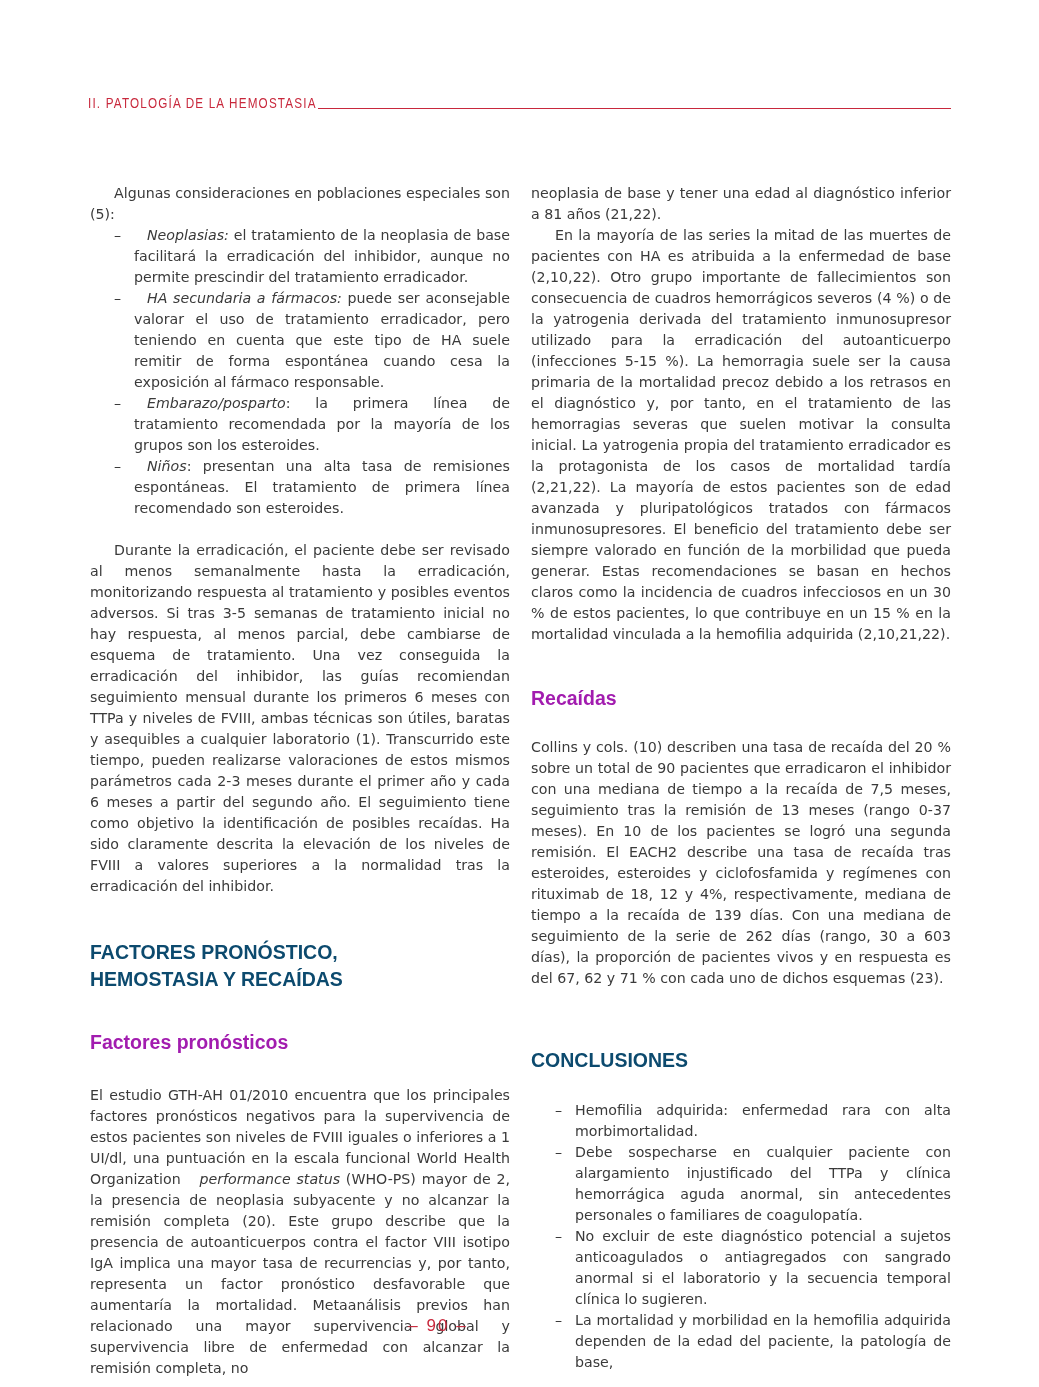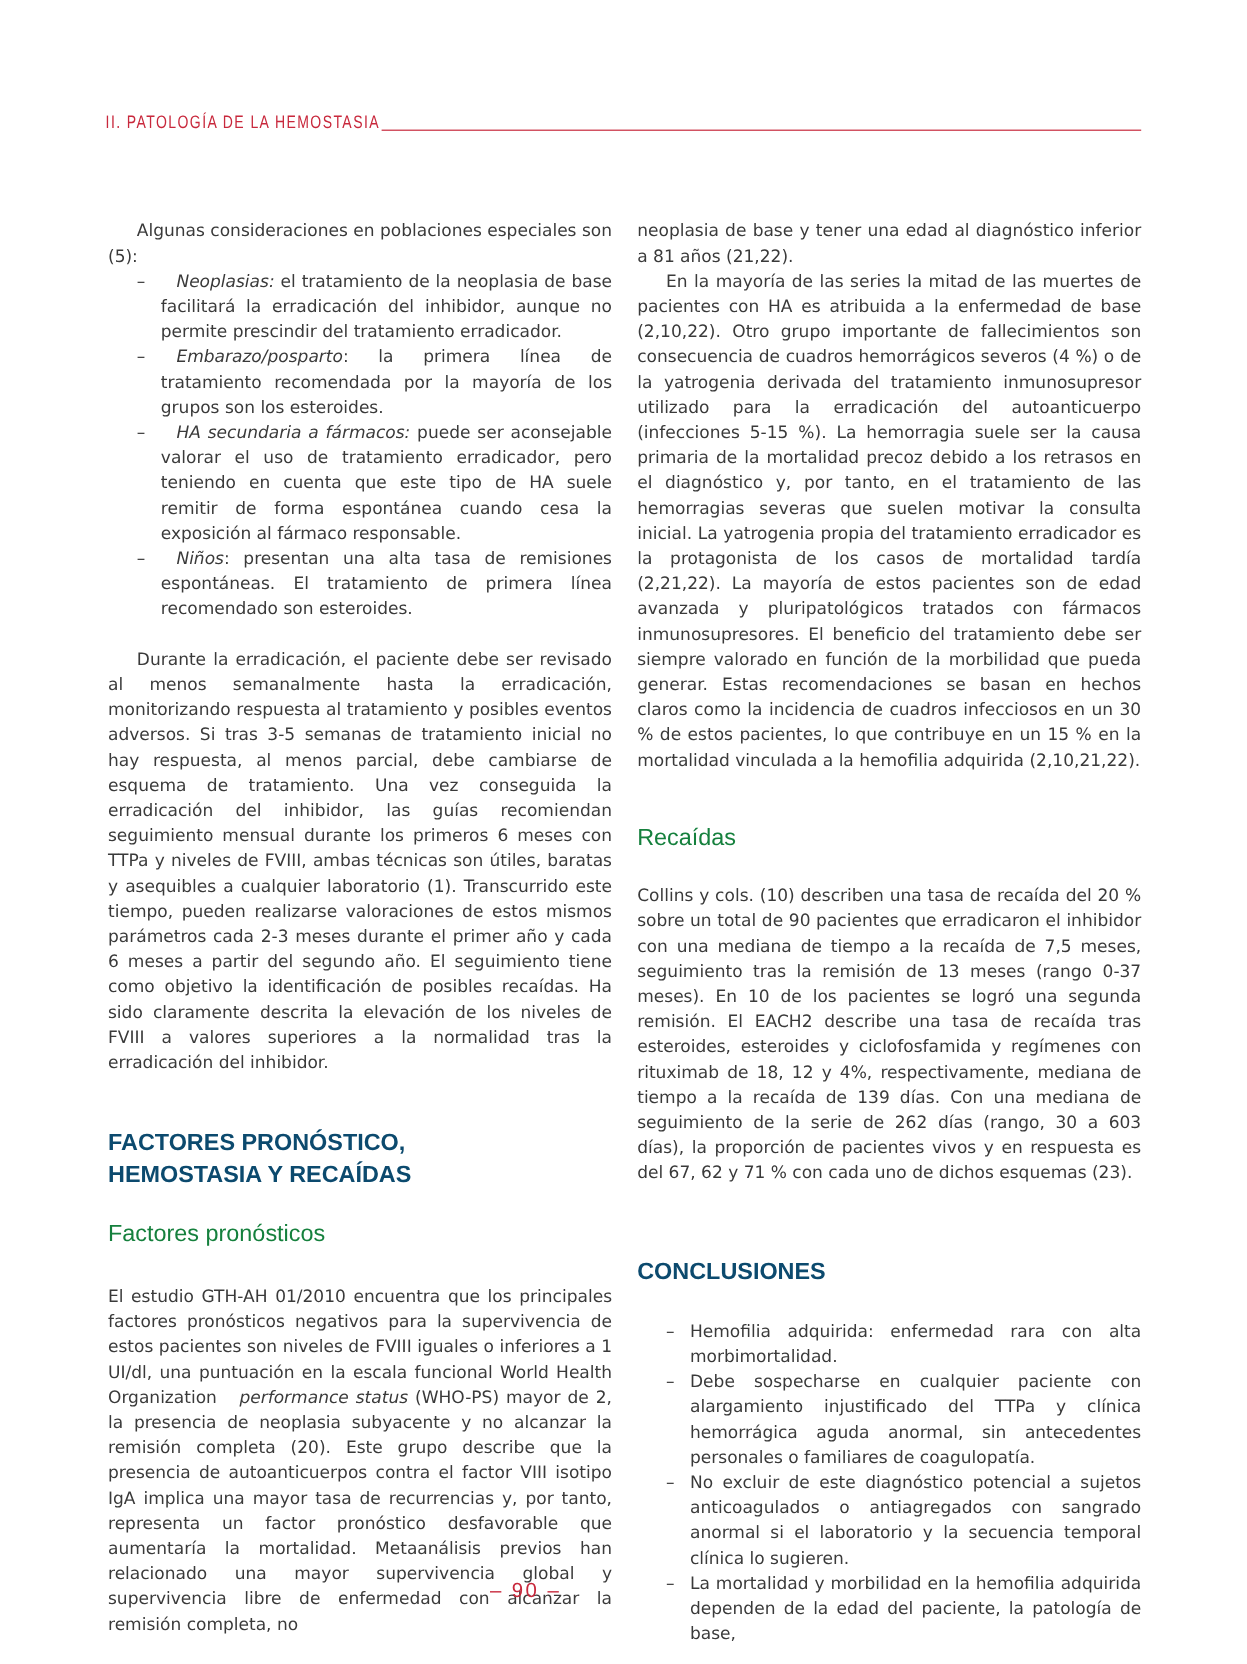--- a/index.html
+++ b/index.html
@@ -19,52 +19,52 @@
 
   p { margin: 0; }
   .indent { text-indent: 24px; }
   .list { list-style: none; margin: 0; padding: 0 0 0 24px; }
   .list li { position: relative; padding-left: 20px; }
   .list li::before { content: "\2013"; position: absolute; left: 0; top: 0; }
   em { font-style: italic; margin-left: 13px; }
 
   .h1 { font-family: "Liberation Sans", sans-serif; font-weight: bold; color: #0c4a6e;
         font-size: 19.5px; line-height: 27px; margin: 0; text-align: left; }
-  .h2 { font-family: "Liberation Sans", sans-serif; font-weight: normal; color: #15803d;
+  .h2 { font-family: "Liberation Sans", sans-serif; font-weight: bold; color: #a21caf;
         font-size: 19.5px; line-height: 26px; margin: 0; text-align: left; }
 
   .page-number { position: absolute; left: 0; width: 876px; top: 1316px; text-align: center;
         color: #c8283c; font-family: "Liberation Sans", sans-serif; font-size: 17px;
         letter-spacing: 2px; }
 </style>
 </head>
 <body>
 
 <div class="running-header">
   <span class="title">II. PATOLOGÍA DE LA HEMOSTASIA</span>
   <span class="rule"></span>
 </div>
 
 <div class="col col-left">
   <p class="indent">Algunas consideraciones en poblaciones especiales son (5):</p>
   <ul class="list">
     <li><em>Neoplasias:</em><span> el tratamiento de la neoplasia de base facilitará la erradicación del inhibidor, aunque no permite prescindir del tratamiento erradicador.</span></li>
+    <li><em>HA secundaria a fármacos:</em><span> puede ser aconsejable valorar el uso de tratamiento erradicador, pero teniendo en cuenta que este tipo de HA suele remitir de forma espontánea cuando cesa la exposición al fármaco responsable.</span></li>
     <li><em>Embarazo/posparto</em><span>: la primera línea de tratamiento recomendada por la mayoría de los grupos son los esteroides.</span></li>
-    <li><em>HA secundaria a fármacos:</em><span> puede ser aconsejable valorar el uso de tratamiento erradicador, pero teniendo en cuenta que este tipo de HA suele remitir de forma espontánea cuando cesa la exposición al fármaco responsable.</span></li>
     <li><em>Niños</em><span>: presentan una alta tasa de remisiones espontáneas. El tratamiento de primera línea recomendado son esteroides.</span></li>
   </ul>
 
   <p class="indent" style="margin-top:21px;">Durante la erradicación, el paciente debe ser revisado al menos semanalmente hasta la erradicación, monitorizando respuesta al tratamiento y posibles eventos adversos. Si tras 3-5 semanas de tratamiento inicial no hay respuesta, al menos parcial, debe cambiarse de esquema de tratamiento. Una vez conseguida la erradicación del inhibidor, las guías recomiendan seguimiento mensual durante los primeros 6 meses con TTPa y niveles de FVIII, ambas técnicas son útiles, baratas y asequibles a cualquier laboratorio (1). Transcurrido este tiempo, pueden realizarse valoraciones de estos mismos parámetros cada 2-3 meses durante el primer año y cada 6 meses a partir del segundo año. El seguimiento tiene como objetivo la identificación de posibles recaídas. Ha sido claramente descrita la elevación de los niveles de FVIII a valores superiores a la normalidad tras la erradicación del inhibidor.</p>
 
   <div style="margin-top:42px;">
     <div class="h1">FACTORES PRONÓSTICO,</div>
     <div class="h1">HEMOSTASIA Y RECAÍDAS</div>
   </div>
 
-  <div class="h2" style="margin-top:22px;">Factores pronósticos</div>
+  <div class="h2" style="margin-top:36px;">Factores pronósticos</div>
 
   <p style="margin-top:30px;"><span>El estudio GTH-AH 01/2010 encuentra que los principales factores pronósticos negativos para la supervivencia de estos pacientes son niveles de FVIII iguales o inferiores a 1 UI/dl, una puntuación en la escala funcional World Health Organization </span><em>performance status</em><span> (WHO-PS) mayor de 2, la presencia de neoplasia subyacente y no alcanzar la remisión completa (20). Este grupo describe que la presencia de autoanticuerpos contra el factor VIII isotipo IgA implica una mayor tasa de recurrencias y, por tanto, representa un factor pronóstico desfavorable que aumentaría la mortalidad. Metaanálisis previos han relacionado una mayor supervivencia global y supervivencia libre de enfermedad con alcanzar la remisión completa, no</span></p>
 </div>
 
 <div class="col col-right">
   <p>neoplasia de base y tener una edad al diagnóstico inferior a 81 años (21,22).</p>
   <p class="indent">En la mayoría de las series la mitad de las muertes de pacientes con HA es atribuida a la enfermedad de base (2,10,22). Otro grupo importante de fallecimientos son consecuencia de cuadros hemorrágicos severos (4 %) o de la yatrogenia derivada del tratamiento inmunosupresor utilizado para la erradicación del autoanticuerpo (infecciones 5-15 %). La hemorragia suele ser la causa primaria de la mortalidad precoz debido a los retrasos en el diagnóstico y, por tanto, en el tratamiento de las hemorragias severas que suelen motivar la consulta inicial. La yatrogenia propia del tratamiento erradicador es la protagonista de los casos de mortalidad tardía (2,21,22). La mayoría de estos pacientes son de edad avanzada y pluripatológicos tratados con fármacos inmunosupresores. El beneficio del tratamiento debe ser siempre valorado en función de la morbilidad que pueda generar. Estas recomendaciones se basan en hechos claros como la incidencia de cuadros infecciosos en un 30 % de estos pacientes, lo que contribuye en un 15 % en la mortalidad vinculada a la hemofilia adquirida (2,10,21,22).</p>
 
   <div class="h2" style="margin-top:40px;">Recaídas</div>
 

